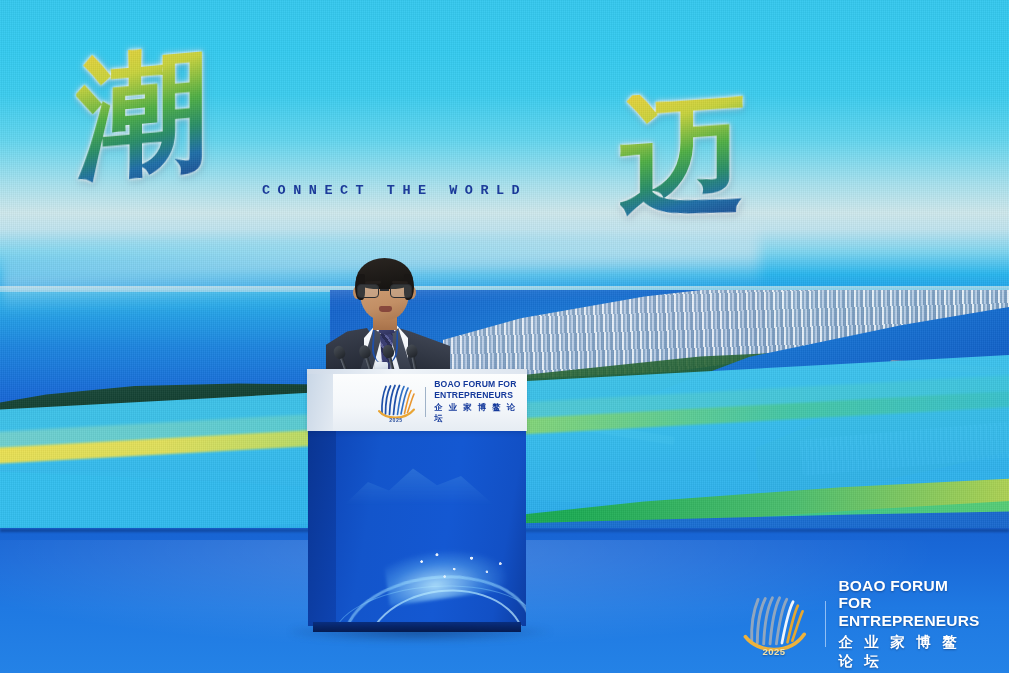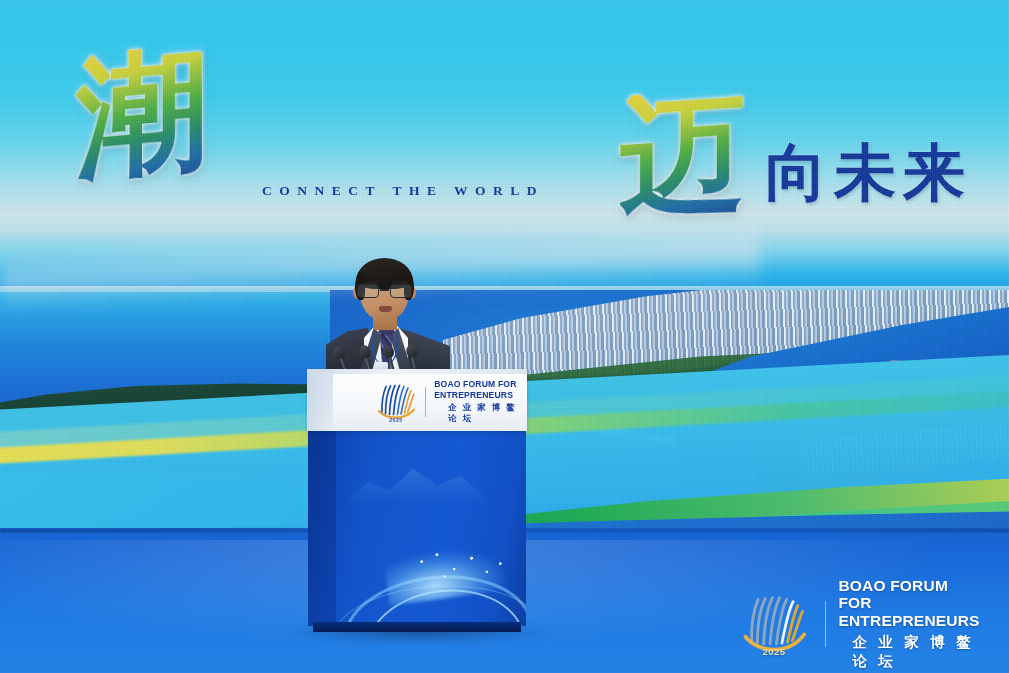--- a/index.html
+++ b/index.html
@@ -201,21 +201,21 @@
     letter-spacing:7px;
     text-shadow:0 0 2px rgba(255,255,255,.5), 1px 2px 3px rgba(0,30,90,.22);
     font-family:"DejaVu Sans", sans-serif;
   }
   #head-cn-1{ left:248px; top:106px; font-size:74px; }
   #head-cn-2{ left:765px; top:142px; font-size:62px; }
 
   .heading-en{
     position:absolute; color:#17379b; font-weight:700;
     letter-spacing:7.5px; font-size:13.5px;
-    font-family:Liberation Serif, serif;
+    font-family:Liberation Mono, monospace;
   }
   #head-en-1{ left:262px; top:183px; }
   #head-en-2{ left:770px; top:203px; font-size:12px; letter-spacing:6px; color:#1c54b8; opacity:.92; }
 
   
   .haze{
     position:absolute; left:0; top:236px; width:760px; height:64px;
     background:linear-gradient(180deg, rgba(255,255,255,0) 0%, rgba(255,240,240,.42) 45%, rgba(255,255,255,0) 100%);
     transform:rotate(-2deg); filter:blur(6px); pointer-events:none;
   }
@@ -417,21 +417,21 @@
   .logo-divider{
     width:1.2px; height:30px; background:#9fb2c8; flex:0 0 auto;
   }
   .logo-text{ display:flex; flex-direction:column; gap:1px; }
   .logo-en{
     font-size:8.6px; font-weight:700; color:#14399b; line-height:1.12;
     letter-spacing:.15px; font-family:"Liberation Sans", sans-serif;
   }
   .logo-cn{
     font-size:8.4px; font-weight:700; color:#14399b; letter-spacing:1.6px;
-    margin-top:1px; font-family:"DejaVu Sans", sans-serif;margin-left:14px;
+    margin-top:1px; font-family:"DejaVu Sans", sans-serif;
   }
   .logo-year{
     position:absolute; left:0; bottom:-1px; width:42px; text-align:center;
     font-size:5.2px; font-weight:700; color:#2a4f9e; letter-spacing:.5px;
     font-family:"Liberation Sans", sans-serif;
   }
 
   
   .corner-logo{
     position:absolute; left:735px; top:588px; width:240px; height:72px;
@@ -487,21 +487,20 @@
       <div class="sweep sweep-cyan-upper"></div>
       <div class="sweep sweep-green"></div>
       <div class="sweep sweep-teal"></div>
       <div class="sweep sweep-blue-lower"></div>
     </div>
 
     <div class="brush" id="brush-1">潮</div>
     <div class="heading-en" id="head-en-1">CONNECT THE WORLD</div>
 
     <div class="brush" id="brush-2">迈</div>
-    <div class="heading-cn" id="head-cn-2">向未来</div>
   </div>
 
   <div class="floor"></div>
   <div class="floor-seam"></div>
   <div class="floor-sheen"></div>
 
   <div class="speaker">
     <div class="jacket-l"></div>
     <div class="jacket-r"></div>
     <div class="shirt"></div>

